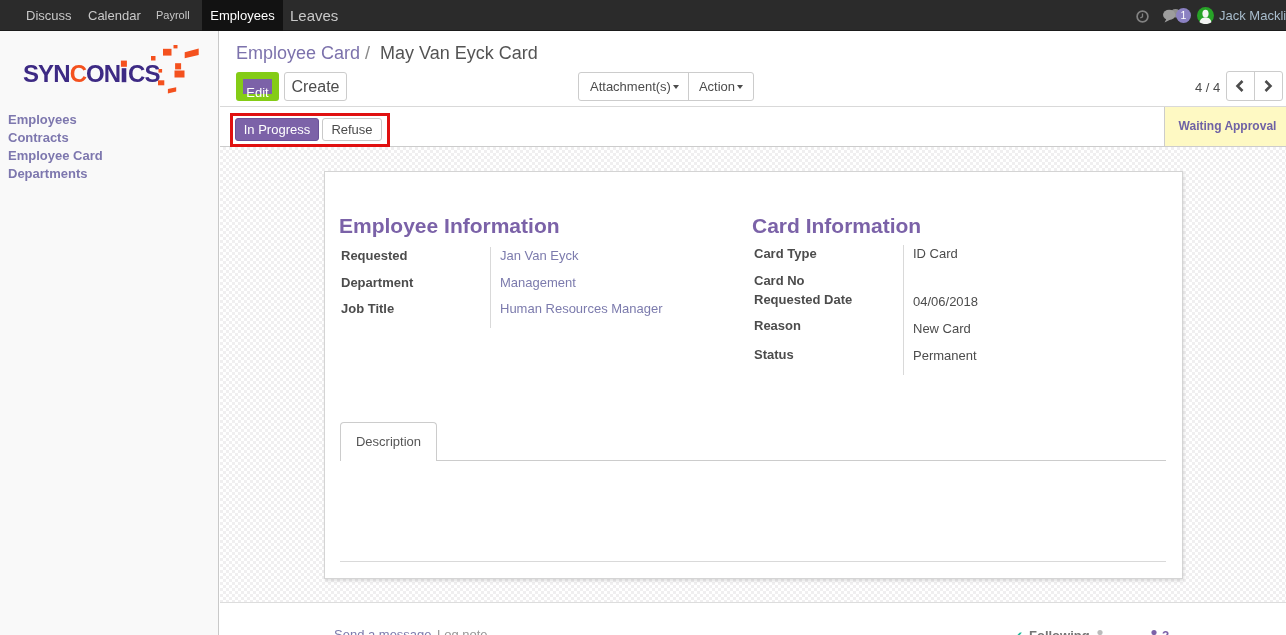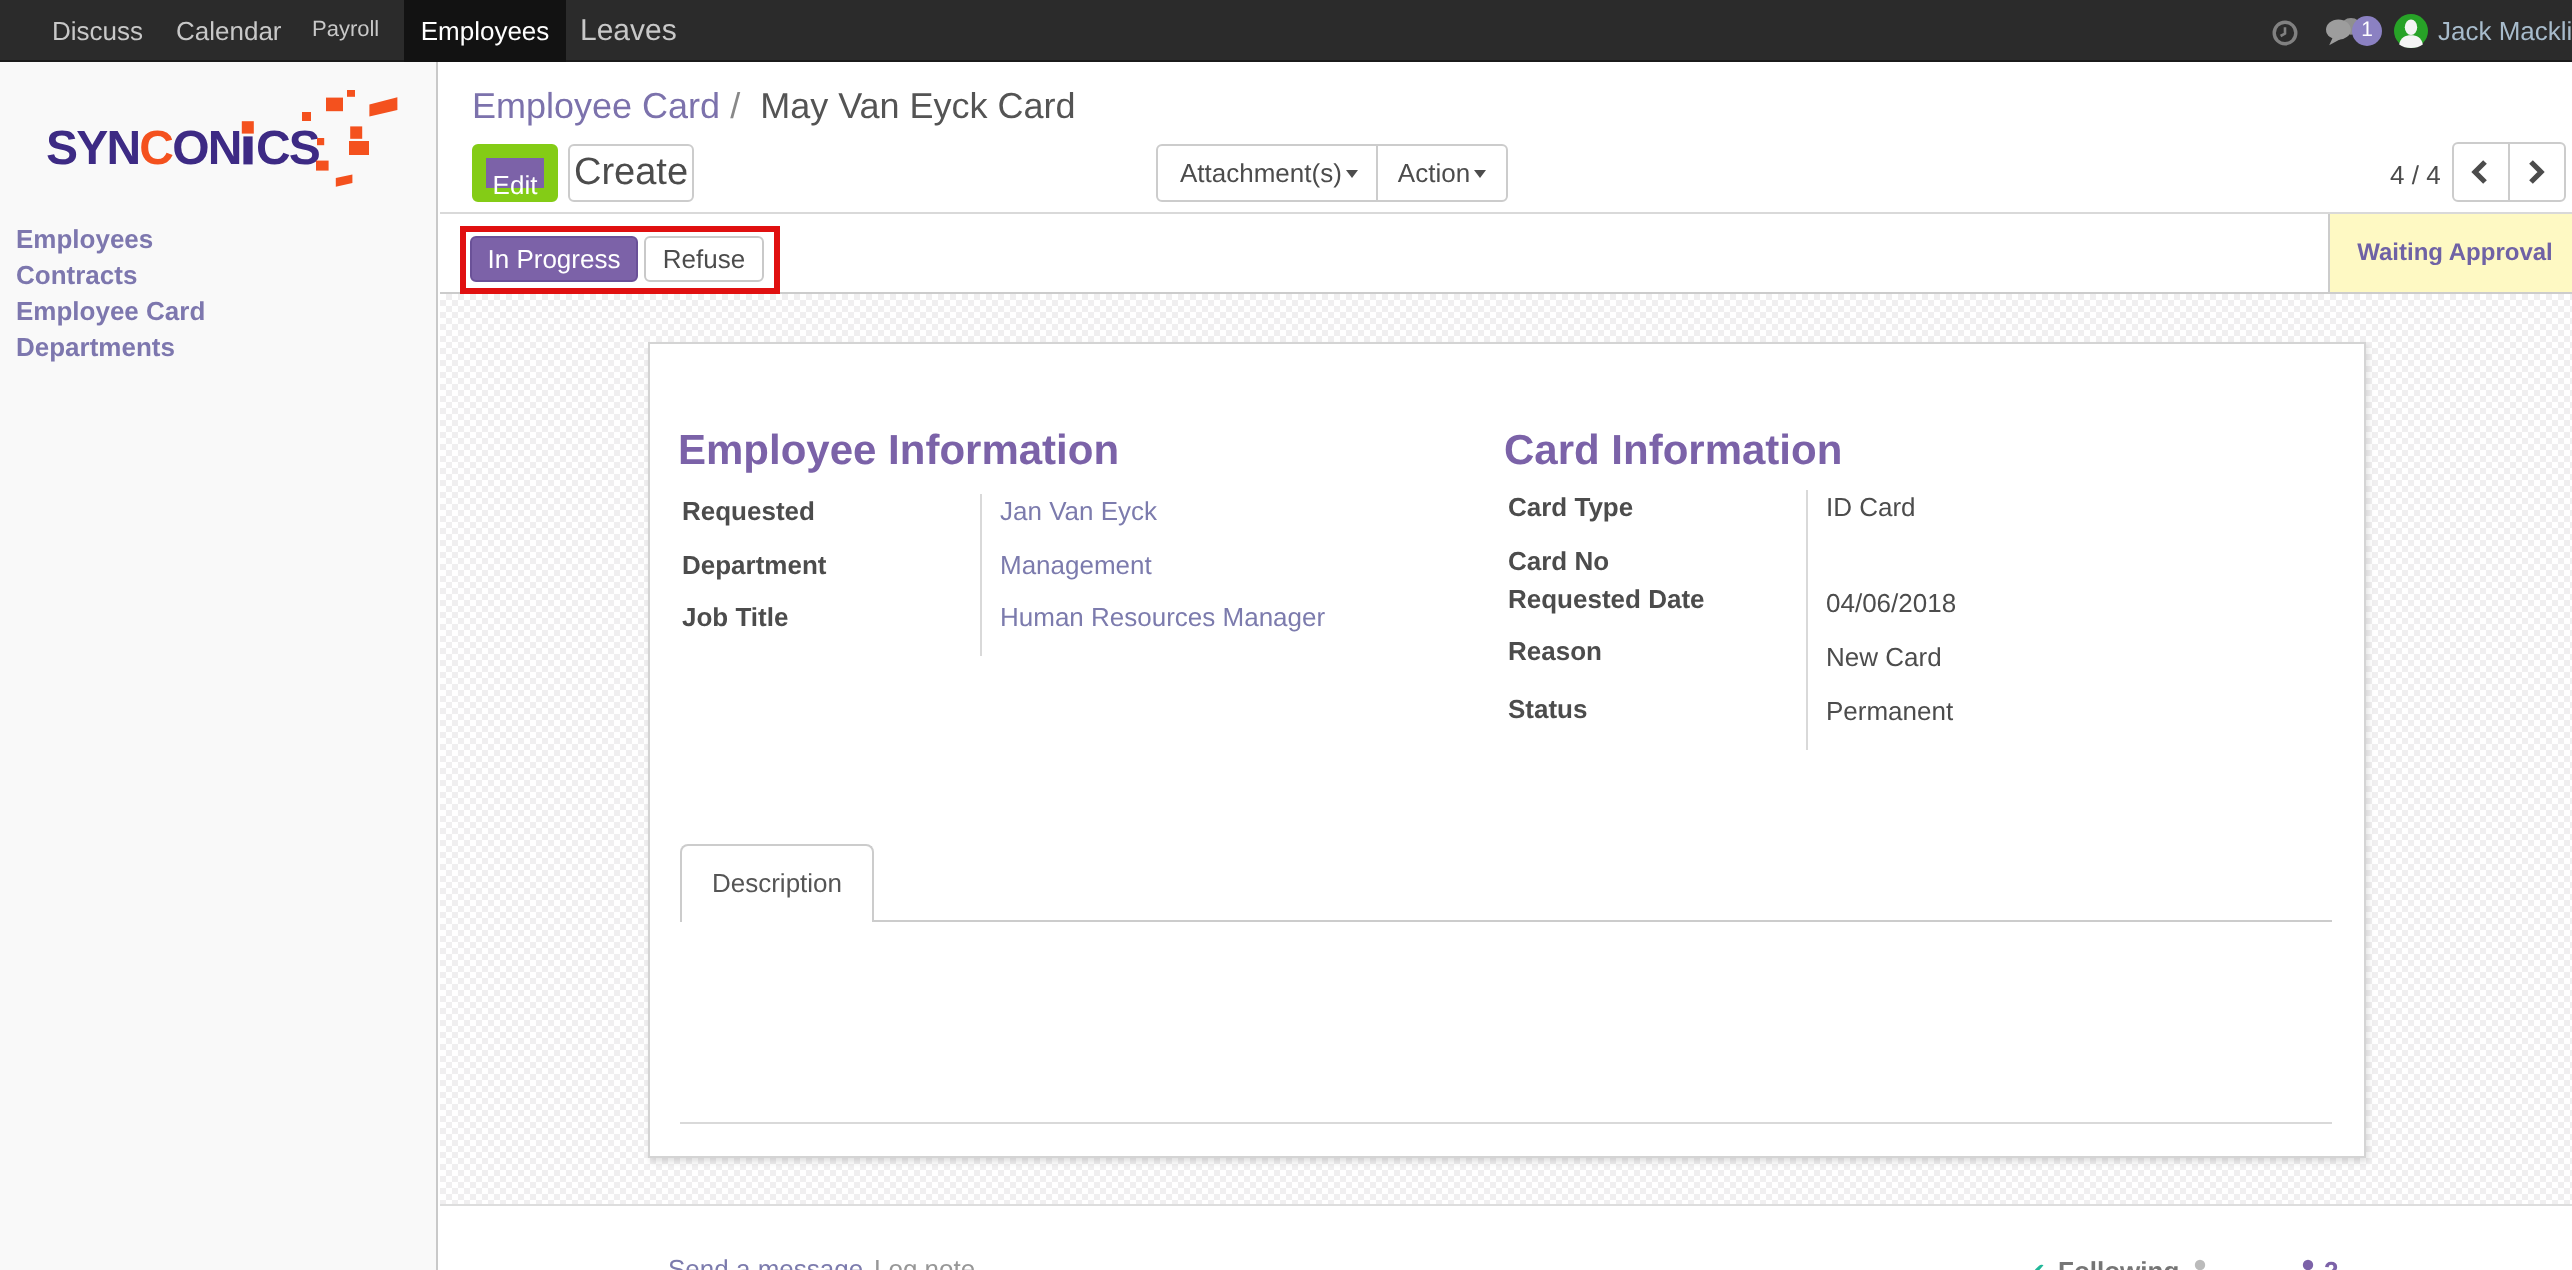--- a/index.html
+++ b/index.html
@@ -55,21 +55,21 @@
   <rect x="154.5" y="26.5" width="10" height="7" fill="#f4511e"></rect>
 </svg>
 <div class="abs" style="left:8px;top:111px;font-size:13px;font-weight:bold;color:#7d77ae;line-height:18px;">
   Employees<br>Contracts<br>Employee Card<br>Departments
 </div>
 
 <div class="abs" style="left:220px;top:31px;width:1066px;height:76px;background:#fff;border-bottom:1px solid #d9d9d9;"></div>
 <div class="abs" style="left:236px;top:42px;font-size:18px;line-height:23px;color:#7c72ac;white-space:nowrap;">Employee Card <span style="color:#888;">/</span>&nbsp; <span style="color:#545454;">May Van Eyck Card</span></div>
 
 <div class="abs" style="left:236px;top:72px;width:43px;height:29px;background:#7c62a8;border:7px solid #84cc16;border-radius:3px;color:#ffffff;font-size:13px;text-align:center;line-height:27px;">Edit</div>
-<div class="abs" style="left:284px;top:72px;width:63px;height:29px;background:#fff;border:1px solid #ccc;border-radius:3px;color:#4c4c4c;font-size:19px;text-align:center;line-height:27px;">Create</div>
+<div class="abs" style="left:284px;top:72px;width:63px;height:29px;background:#fff;border:1px solid #ccc;border-radius:3px;color:#4c4c4c;font-size:16px;text-align:center;line-height:27px;">Create</div>
 
 <div class="abs" style="left:578px;top:72px;height:29px;border:1px solid #ccc;border-radius:3px;background:#fff;font-size:13px;color:#4c4c4c;line-height:27px;white-space:nowrap;"><span style="display:inline-block;padding:0 9px 0 11px;vertical-align:top;">Attachment(s)<span style="display:inline-block;width:0;height:0;border-left:3.5px solid transparent;border-right:3.5px solid transparent;border-top:4px solid #4c4c4c;vertical-align:2px;margin-left:2px;"></span></span><span style="display:inline-block;width:1px;height:27px;background:#ccc;vertical-align:top;"></span><span style="display:inline-block;padding:0 10px;vertical-align:top;">Action<span style="display:inline-block;width:0;height:0;border-left:3.5px solid transparent;border-right:3.5px solid transparent;border-top:4px solid #4c4c4c;vertical-align:2px;margin-left:2px;"></span></span></div>
 
 <div class="abs" style="left:1195px;top:80px;font-size:13px;color:#4c4c4c;">4 / 4</div>
 <div class="abs" style="left:1226px;top:71px;width:57px;height:30px;border:1px solid #ccc;border-radius:3px;background:#fff;"></div>
 <div class="abs" style="left:1254px;top:71px;width:1px;height:30px;background:#ccc;"></div>
 <svg class="abs" style="left:1233px;top:79px;" width="14" height="14" viewBox="0 0 14 14">
     <path d="M9.5 2 L4.5 7 L9.5 12" fill="none" stroke="#4c4c4c" stroke-width="2.6"></path>
   </svg>
 <svg class="abs" style="left:1261px;top:79px;" width="14" height="14" viewBox="0 0 14 14">

